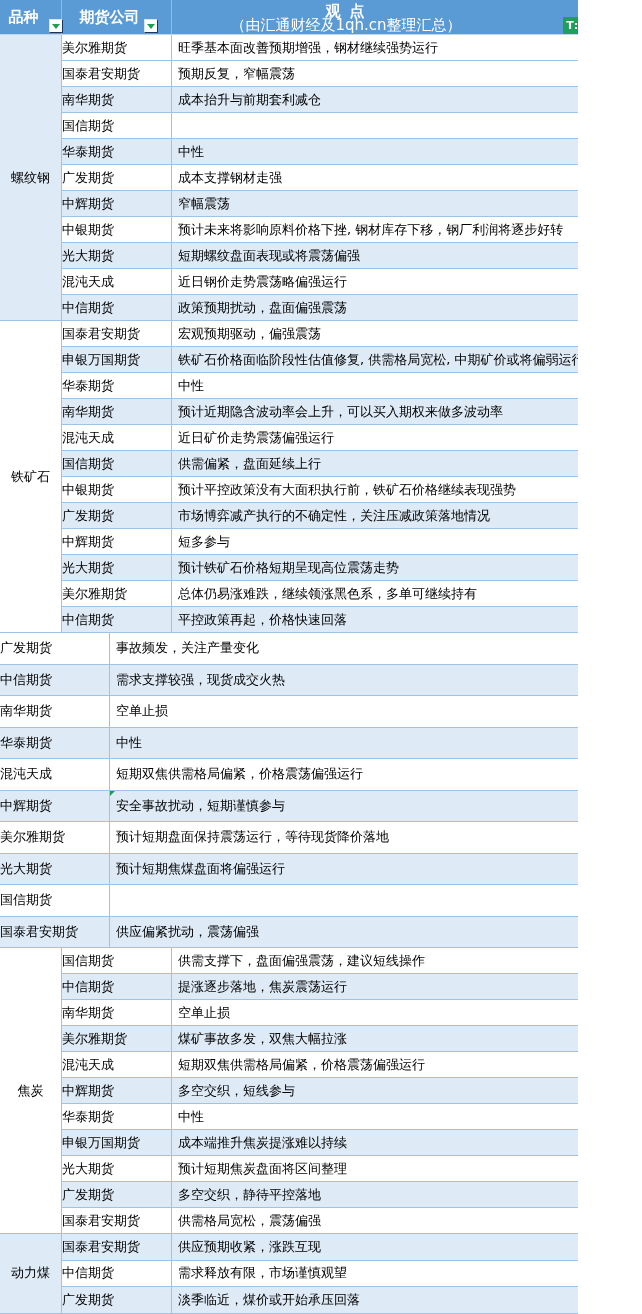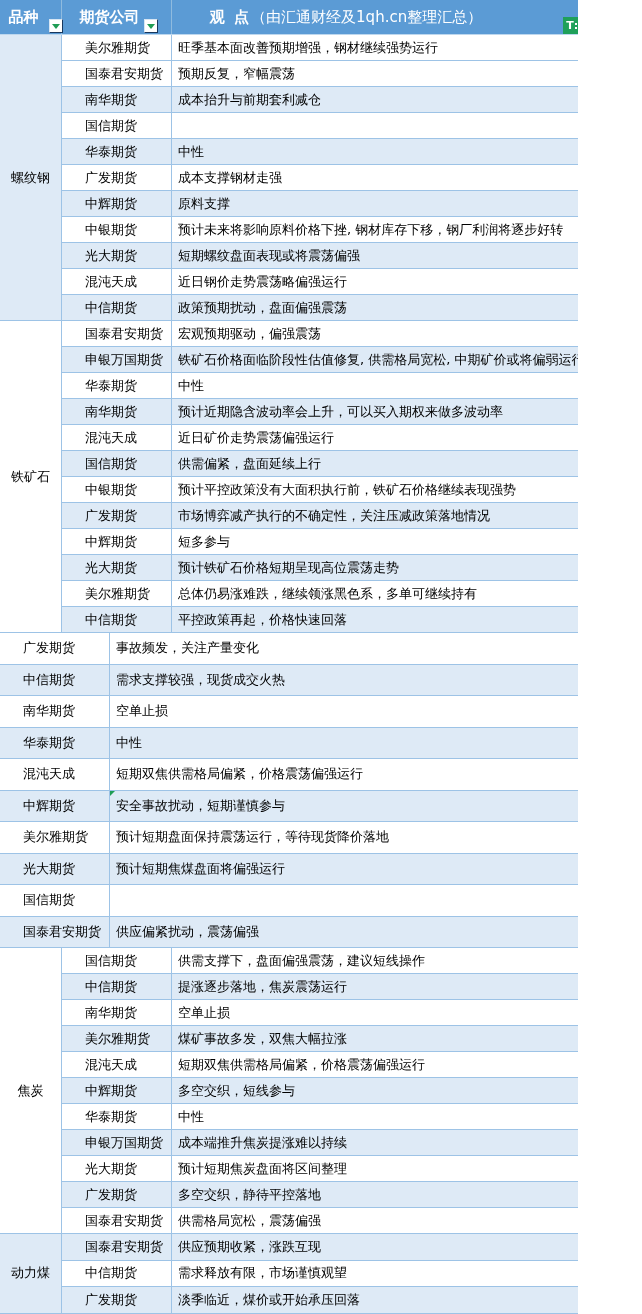--- a/index.html
+++ b/index.html
@@ -9,21 +9,21 @@
     font-size:13px;color:#000;background:#f9a8d4;
   }
   
   .header{
     position:relative;display:flex;height:35px;background:#5B9BD5;
     border-bottom:1px solid #BDD7EE;box-sizing:border-box;color:#fff;
   }
   .h-cell{position:relative;box-sizing:border-box;height:100%;}
   .h-variety{width:62px;border-right:1px solid #8FBBDF;display:flex;align-items:center;justify-content:center;}
   .h-company{width:110px;border-right:1px solid #8FBBDF;display:flex;align-items:center;justify-content:center;}
-  .h-view{flex:1;display:flex;align-items:center;justify-content:center;padding-right:58px;}
+  .h-view{flex:1;display:flex;flex-direction:column;align-items:center;justify-content:center;padding-right:58px;}
   .h-label{font-weight:bold;font-size:15px;padding-right:14px;}
   .h-view-title{font-weight:bold;font-size:15px;line-height:16px;letter-spacing:2px;}
   .h-view-sub{font-size:15px;line-height:13px;}
   .filter-btn{
     position:absolute;width:14px;height:14px;top:19px;background:#fff;
     border-top:1px solid #d7e6f4;border-left:1px solid #d7e6f4;
     border-right:1px solid #17375E;border-bottom:1px solid #17375E;
     box-sizing:border-box;display:flex;align-items:center;justify-content:center;cursor:pointer;
   }
   .filter-btn .tri{width:0;height:0;border-left:4px solid transparent;border-right:4px solid transparent;border-top:5px solid #1F9D55;}
@@ -38,21 +38,21 @@
   .filter-active .dots i{display:block;width:2px;height:2px;background:#fff;}
   
   .section{display:flex;}
   .variety-cell{
     width:62px;box-sizing:border-box;border-right:1px solid #9DC3E6;border-bottom:1px solid #9DC3E6;
     display:flex;align-items:center;justify-content:center;flex:none;
   }
   .rows{flex:1;display:flex;flex-direction:column;}
   .row{display:flex;box-sizing:border-box;border-bottom:1px solid #9DC3E6;}
   .cell{box-sizing:border-box;display:flex;align-items:center;white-space:nowrap;overflow:hidden;}
-  .cell.company{width:110px;flex:none;border-right:1px solid #9DC3E6;padding-left:23px;}
+  .cell.company{width:110px;flex:none;border-right:1px solid #9DC3E6;padding-left:0;}
   .cell.view{flex:1;padding-left:6px;position:relative;}
   .band-white{background:#FFFFFF;}
   .band-blue{background:#DEEAF6;}
   .sec0 .row{height:26px;}
   .sec1 .row{height:26px;}
   .sec2 .row{height:31.5px;}
   .sec3 .row{height:26px;}
   .sec4 .row{height:26.67px;}
   .marker{position:absolute;left:0;top:0;width:0;height:0;border-top:5px solid #1F9D55;border-right:5px solid transparent;}
   .right-divider{position:absolute;top:35px;bottom:0;left:636px;width:1px;background:#9DC3E6;pointer-events:none;}
@@ -111,21 +111,21 @@
           <div class="row band-blue">
             <div class="cell company">华泰期货</div>
             <div class="cell view">中性</div>
           </div>
           <div class="row band-white">
             <div class="cell company">广发期货</div>
             <div class="cell view">成本支撑钢材走强</div>
           </div>
           <div class="row band-blue">
             <div class="cell company">中辉期货</div>
-            <div class="cell view">原料支撑</div>
+            <div class="cell view">窄幅震荡</div>
           </div>
           <div class="row band-white">
             <div class="cell company">中银期货</div>
             <div class="cell view">预计未来将影响原料价格下挫, 钢材库存下移，钢厂利润将逐步好转</div>
           </div>
           <div class="row band-blue">
             <div class="cell company">光大期货</div>
             <div class="cell view">短期螺纹盘面表现或将震荡偏强</div>
           </div>
           <div class="row band-white">

